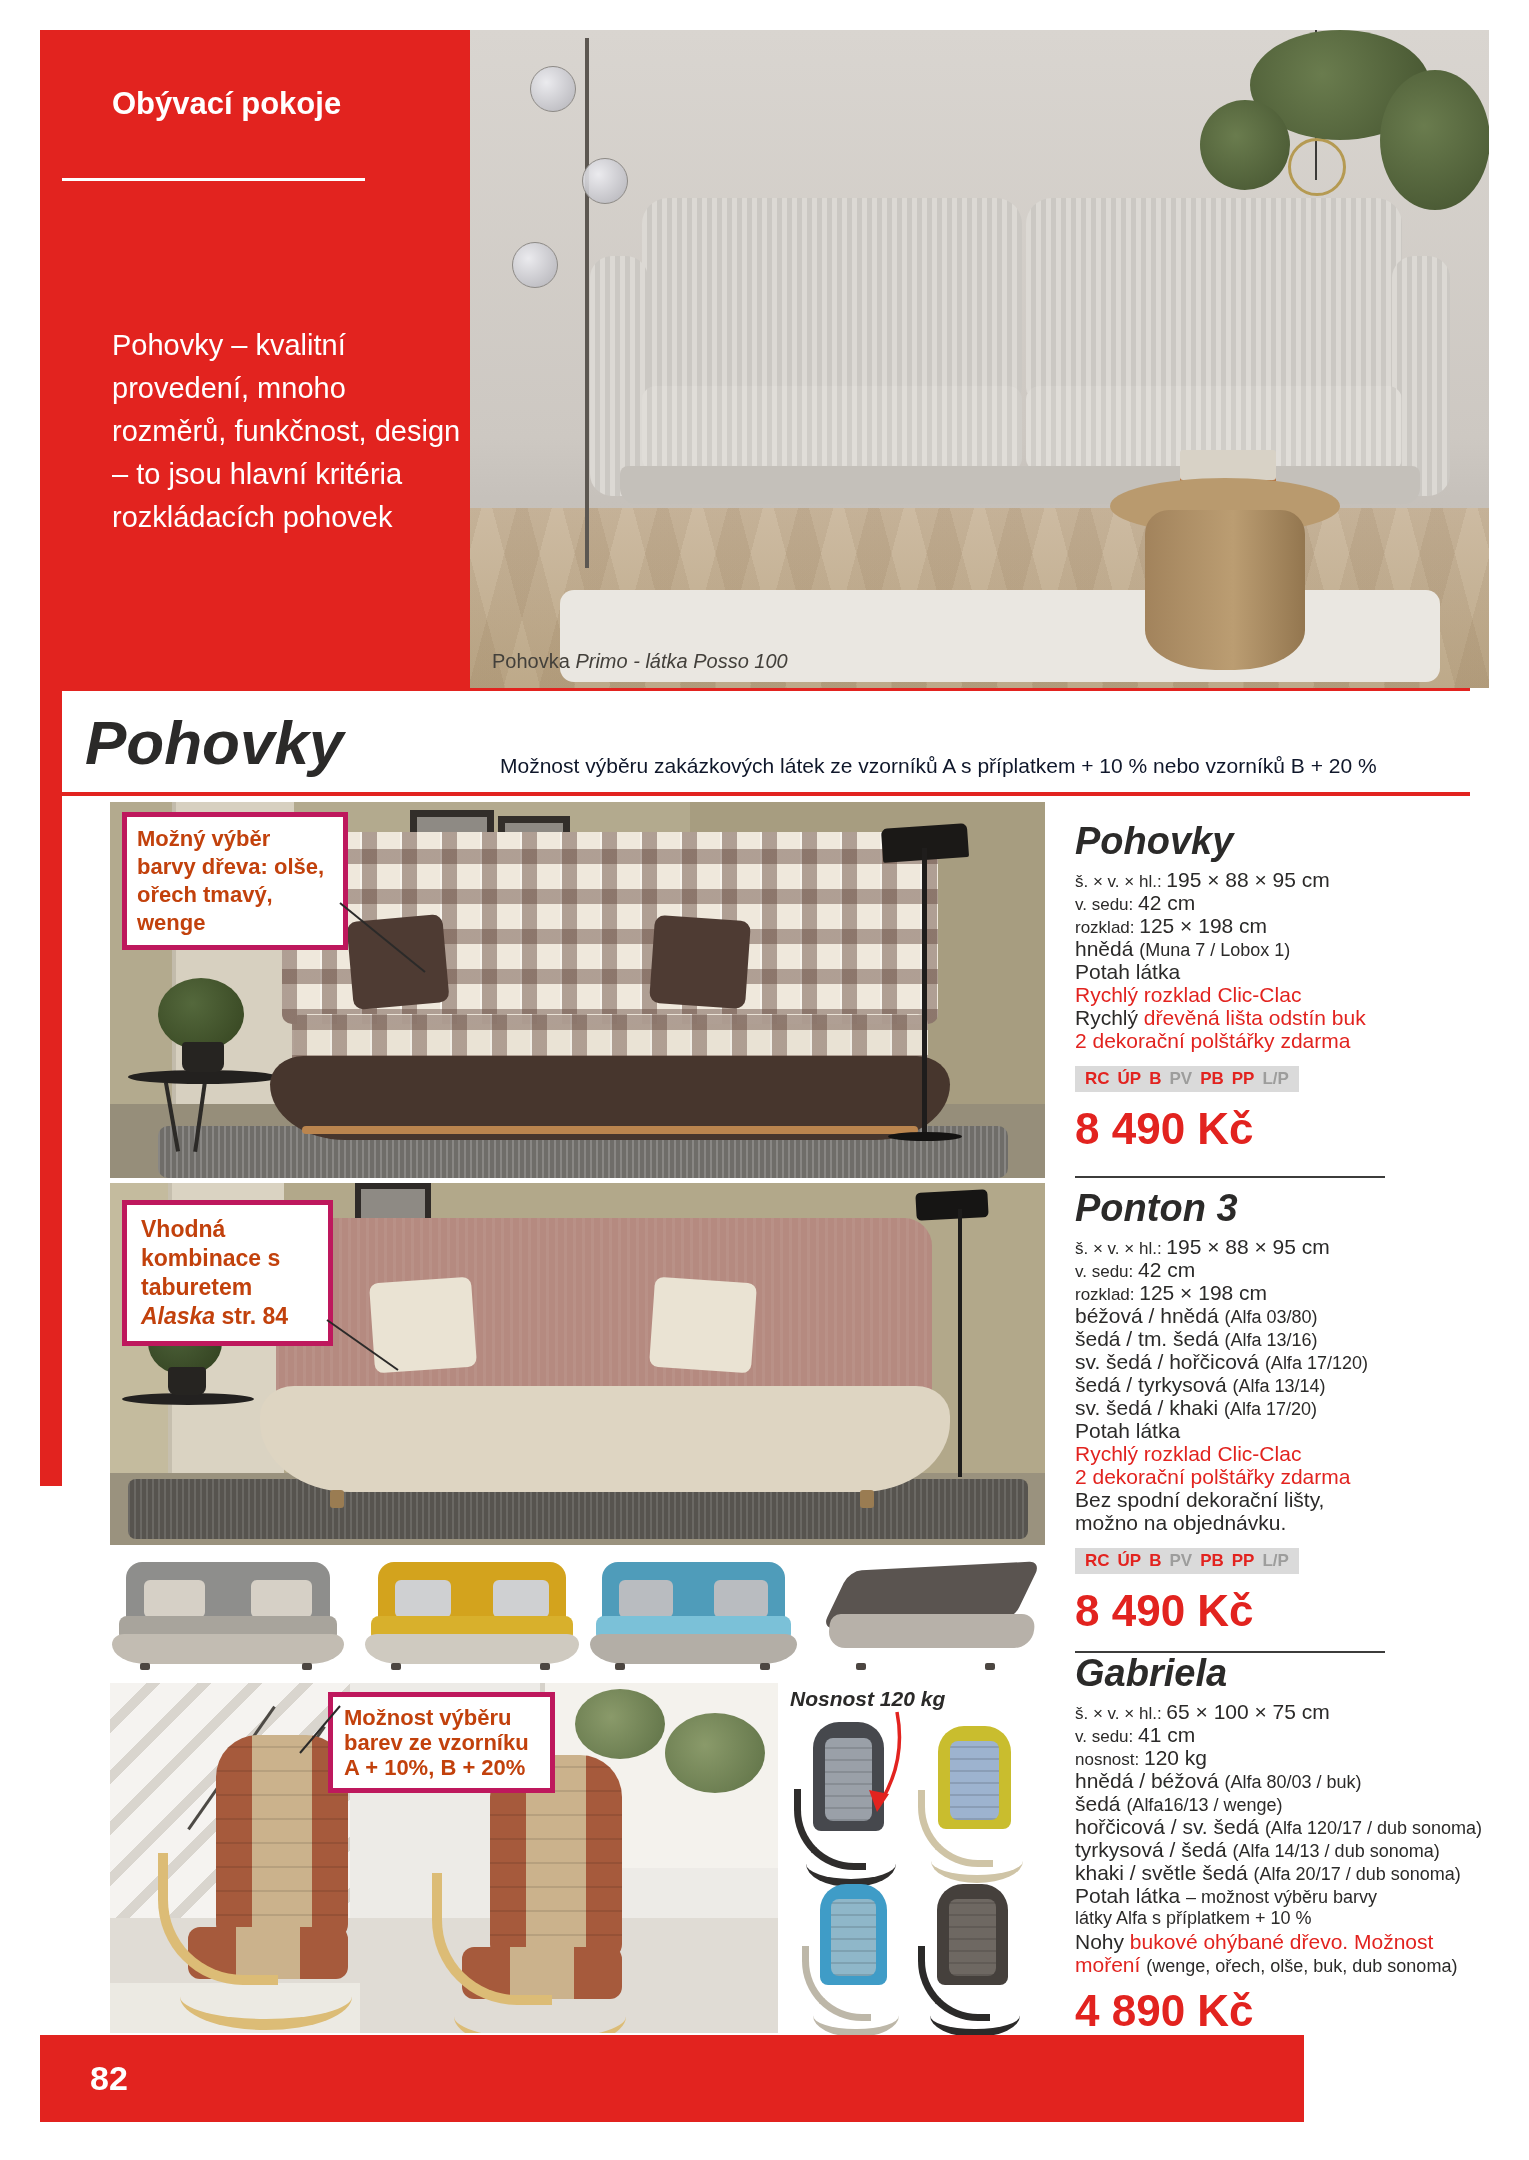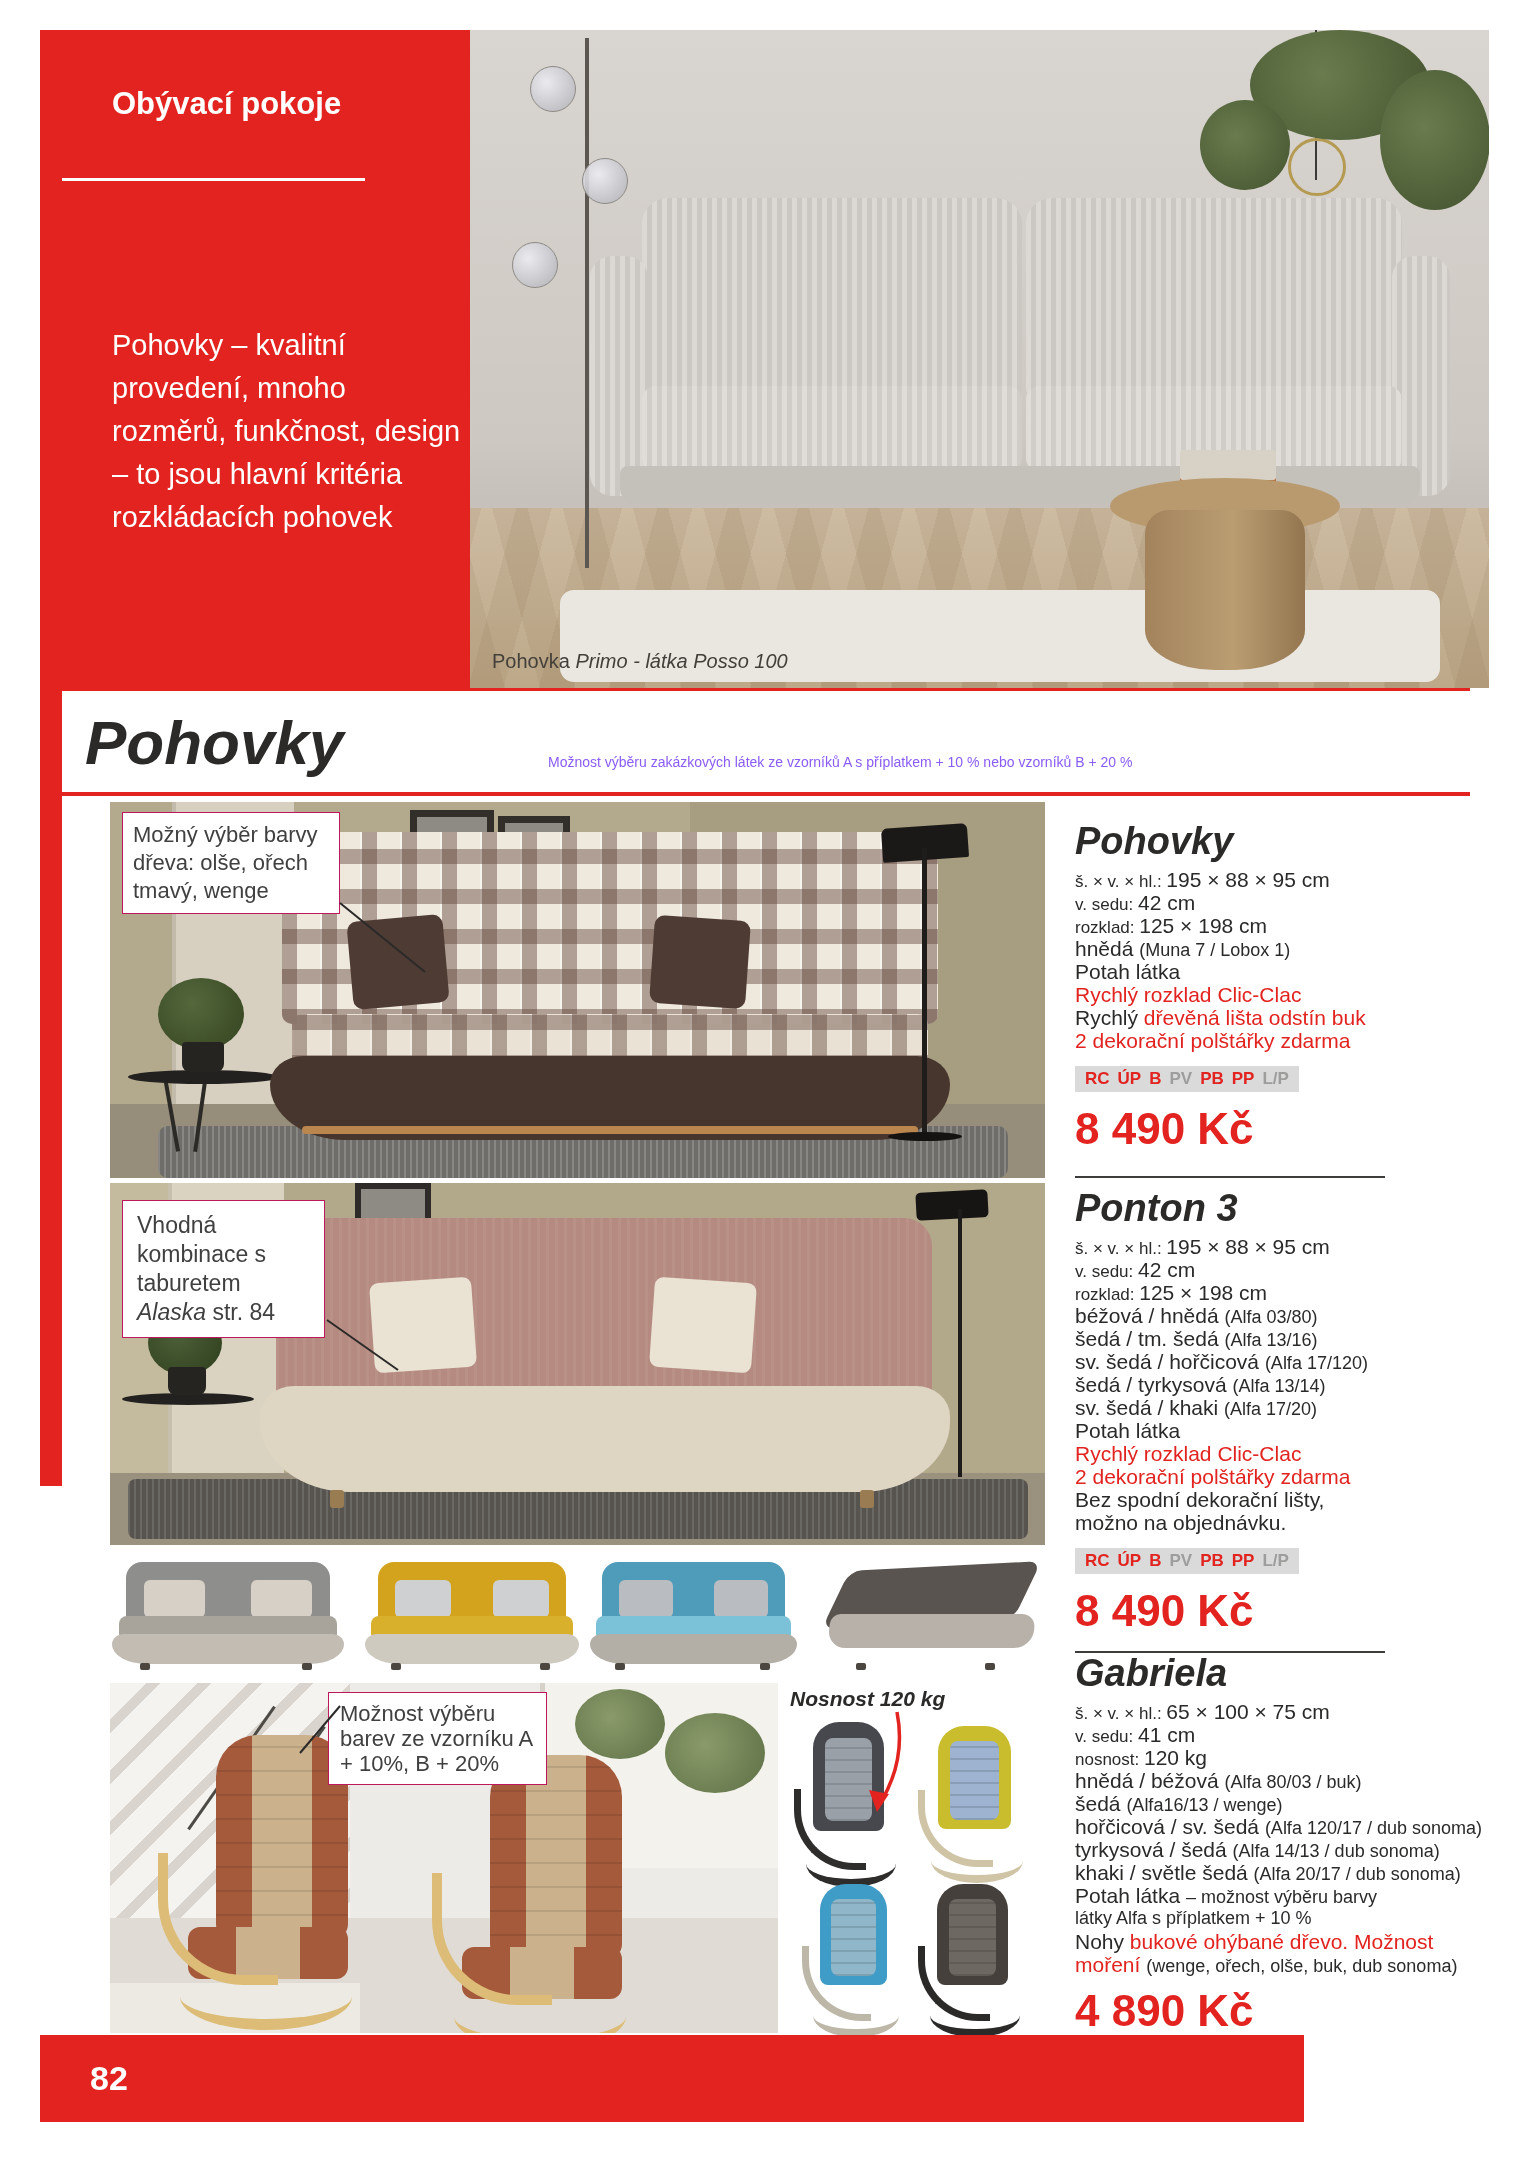--- a/index.html
+++ b/index.html
@@ -45,21 +45,21 @@
   .hero-globe{width:44px;height:44px;border-radius:50%;background:radial-gradient(circle at 35% 35%,rgba(236,236,240,.95),rgba(170,170,178,.8));border:1px solid #8d8a86;}
   .hero-plant{left:660px;top:0;width:359px;height:210px;}
   .hp-wire{left:185px;top:0;width:2px;height:150px;background:#3b3a38;}
   .hp-ring{left:158px;top:108px;width:52px;height:52px;border:3px solid #b59a52;border-radius:50%;}
   .hp-blob{position:absolute;border-radius:50%;background:radial-gradient(circle at 40% 40%,#6a7c4e,#44532f);}
   .hero-caption{left:22px;top:620px;font-size:20px;color:#43403b;}
 
   
   .band-line-top{left:62px;top:688px;width:1408px;height:3px;background:#e2231f;}
   .page-title{left:85px;top:700px;font-size:62px;line-height:86px;font-weight:900;font-style:italic;color:#2b2a29;}
-  .page-subtitle{left:500px;top:754px;font-size:14px;white-space:nowrap;color:#8b5cf6;margin-left:48px;}
+  .page-subtitle{left:500px;top:754px;font-size:21px;white-space:nowrap;color:#0f172a;}
   .band-line-bottom{left:62px;top:792px;width:1408px;height:4px;background:#e2231f;}
 
   
   .photo{overflow:hidden;}
   .photo1{left:110px;top:802px;width:935px;height:376px;background:linear-gradient(90deg,#b3aa8e 0 62%,#a79d80 62%);}
   .p1-panel{left:62px;top:0;width:118px;height:376px;background:#d7d0c0;border-left:4px solid #c2bbab;}
   .p1-floor{left:0;top:302px;width:935px;height:74px;background:#968e7a;}
   .p1-rug{left:48px;top:324px;width:850px;height:52px;border-radius:10px;background:
       repeating-linear-gradient(90deg,rgba(255,255,255,.18) 0 2px,rgba(0,0,0,0) 2px 6px),#6f6d69;}
   .frame{position:absolute;background:#8e8a84;border:7px solid #322e2a;}
@@ -95,21 +95,21 @@
   .p2-sofa{left:150px;top:35px;width:690px;height:290px;}
   .p2-back{left:16px;top:0;width:656px;height:186px;border-radius:28px 28px 12px 12px;
       background:repeating-linear-gradient(90deg,rgba(255,255,255,.06) 0 3px,rgba(0,0,0,0) 3px 9px),#b58a80;}
   .pillow-cr{position:absolute;width:102px;height:90px;border-radius:9px;background:#eae3d3;}
   .p2-seat{left:0;top:168px;width:690px;height:106px;background:#ded5c2;border-radius:34px 34px 90px 90px/30px 30px 70px 70px;}
   .p2-leg{position:absolute;width:14px;height:18px;background:#9a7c52;border-radius:3px;}
   .p2-lamp-pole{left:848px;top:26px;width:4px;height:268px;background:#1d1c1b;}
   .p2-lamp-head{left:806px;top:8px;width:72px;height:28px;background:#161514;border-radius:5px;transform:rotate(-3deg);}
 
   
-  .callout{background:#fff;border:1px solid #be185d;color:#404040;font-weight:400;}
+  .callout{background:#fff;border:5px solid #be185d;color:#c2410c;font-weight:700;}
   .callout1{left:122px;top:812px;width:196px;padding:8px 10px;font-size:22px;line-height:28px;}
   .callout2{left:122px;top:1200px;width:173px;padding:10px 14px;font-size:23px;line-height:29px;}
   .callout3{left:328px;top:1692px;width:195px;padding:8px 11px;font-size:22px;line-height:25px;}
 
   
   .thumb{top:1556px;height:114px;}
   .ts-back{position:absolute;left:6%;top:6px;width:88%;height:62px;border-radius:16px 16px 6px 6px;}
   .ts-pill{position:absolute;top:24px;width:26%;height:38px;border-radius:6px;}
   .ts-seat{position:absolute;left:3%;top:60px;width:94%;height:26px;border-radius:8px;}
   .ts-base{position:absolute;left:0;top:78px;width:100%;height:30px;border-radius:16px 16px 46px 46px/14px 14px 26px 26px;}

